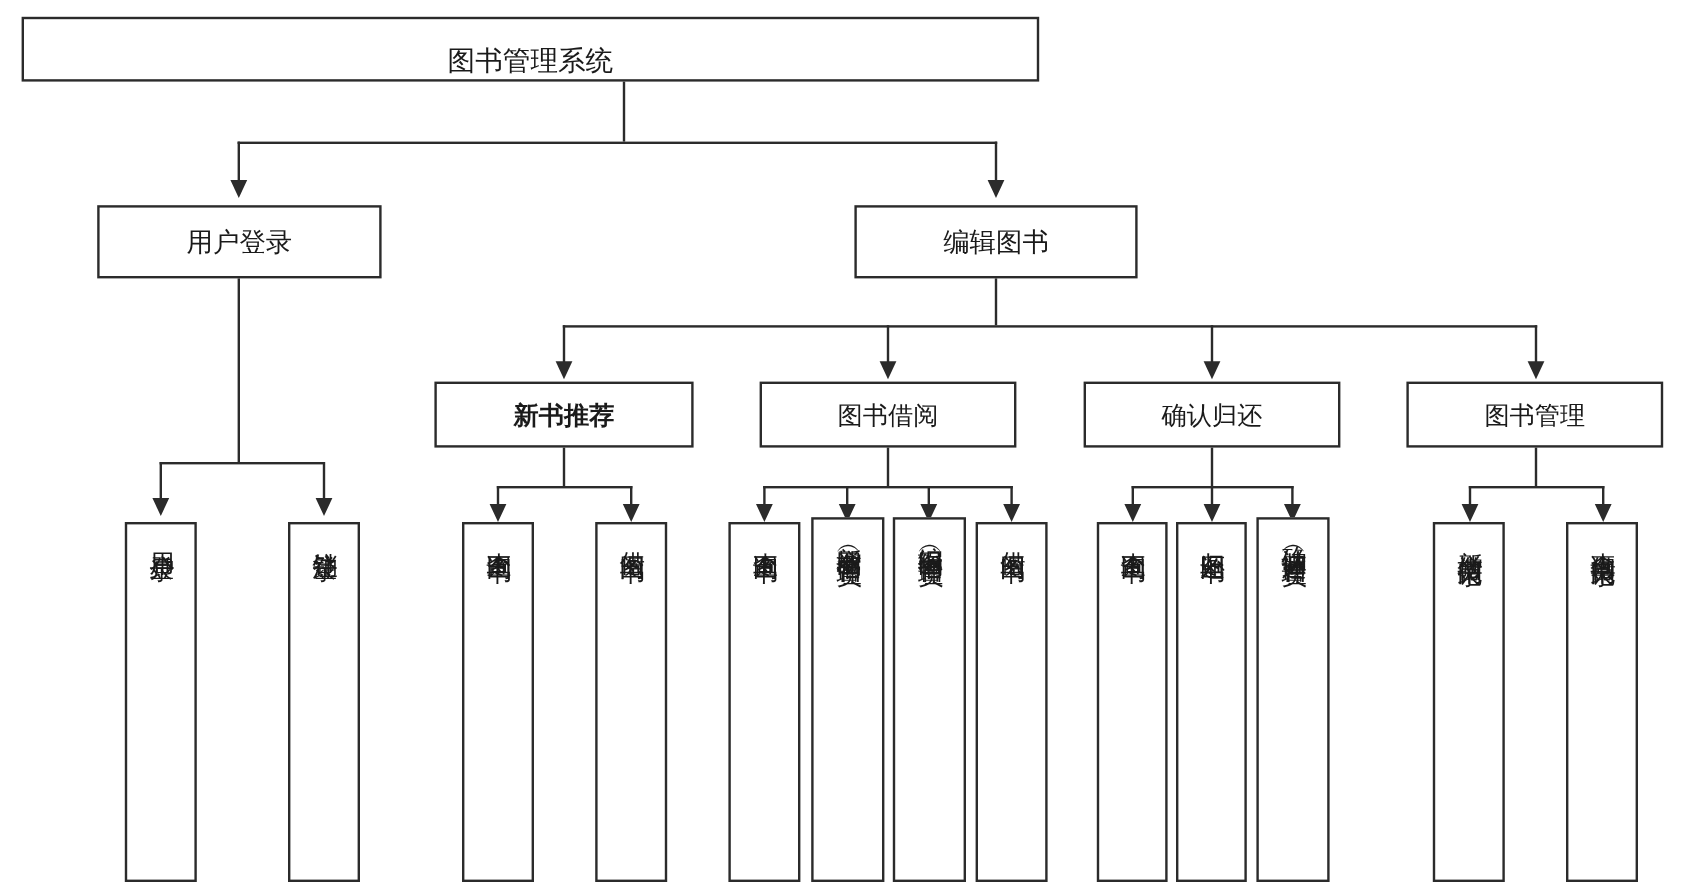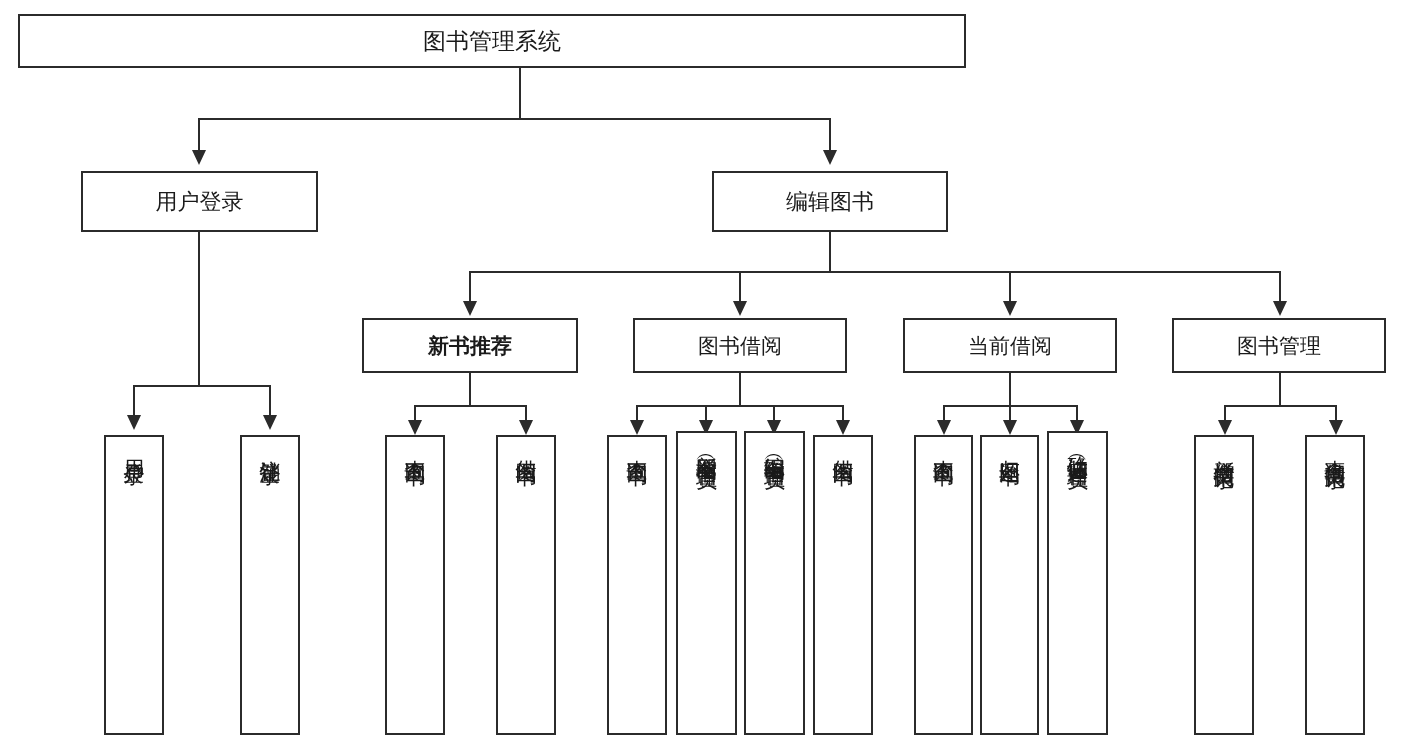--- a/index.html
+++ b/index.html
@@ -79,21 +79,21 @@
     letter-spacing: 0.5px;
     white-space: nowrap;
     user-select: none;
   }
 </style>
 </head>
 <body>
 
 <div id="canvas">
 
-  <div class="node level0" style="left:18px; top:14px; width:948px; height:54px;">
+  <div class="node level0" style="left:18px; top:14px; width:848px; height:54px;align-items:flex-end;">
     <span class="htext">图书管理系统</span>
   </div>
 
   <div class="edge-v" style="left:519px; top:68px; width:2px; height:50px;"></div>
 
   <div class="edge-h" style="left:198px; top:118px; width:633px; height:2px;"></div>
 
   <div class="edge-v" style="left:198px; top:118px; width:2px; height:34px;"></div>
   <div class="arrow" style="left:192px; top:150px;"></div>
 
@@ -126,21 +126,21 @@
   <div class="edge-v" style="left:1279px; top:271px; width:2px; height:32px;"></div>
   <div class="arrow" style="left:1273px; top:301px;"></div>
 
   <div class="node level2" style="left:362px; top:318px; width:216px; height:55px;font-weight:bold;">
     <span class="htext">新书推荐</span>
   </div>
   <div class="node level2" style="left:633px; top:318px; width:214px; height:55px;">
     <span class="htext">图书借阅</span>
   </div>
   <div class="node level2" style="left:903px; top:318px; width:214px; height:55px;">
-    <span class="htext">当前借阅</span>
+    <span class="htext">确认归还</span>
   </div>
   <div class="node level2" style="left:1172px; top:318px; width:214px; height:55px;">
     <span class="htext">图书管理</span>
   </div>
 
   <div class="edge-v" style="left:469px; top:373px; width:2px; height:32px;"></div>
   <div class="edge-h" style="left:414px; top:405px; width:113px; height:2px;"></div>
   <div class="edge-v" style="left:414px; top:405px; width:2px; height:22px;"></div>
   <div class="arrow" style="left:408px; top:420px;"></div>
   <div class="edge-v" style="left:525px; top:405px; width:2px; height:22px;"></div>

